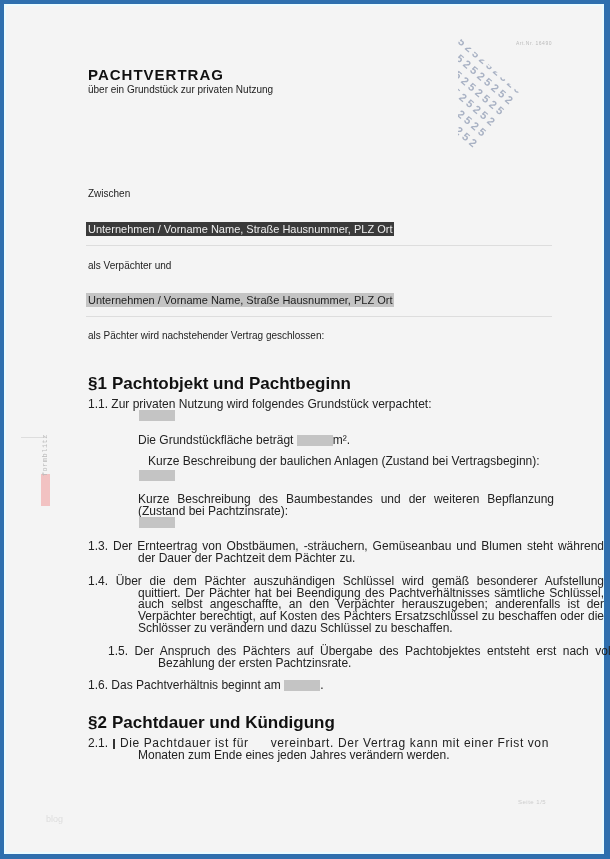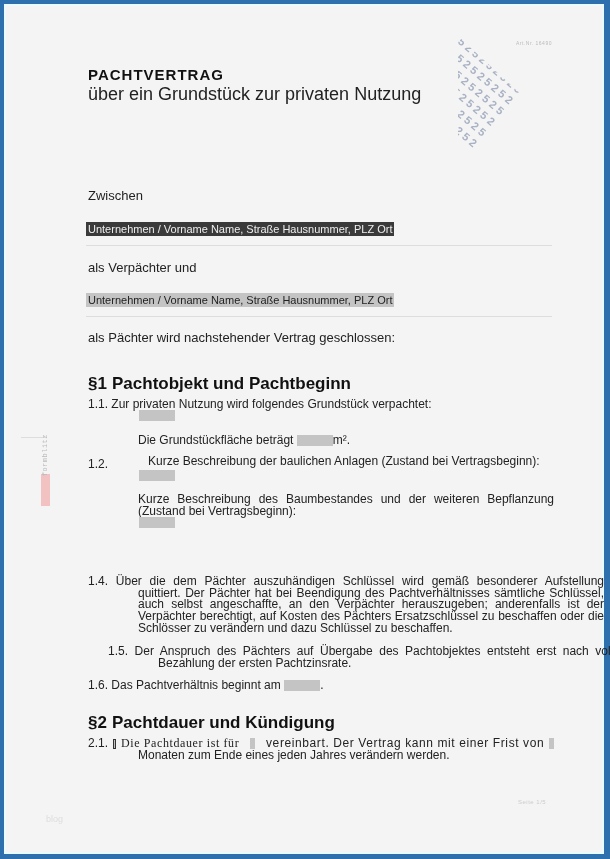--- a/index.html
+++ b/index.html
@@ -11,24 +11,24 @@
     position: relative;
   }
   .page {
     position: absolute; left: 4px; top: 4px; width: 600px; height: 850px;
     background: #f4f4f4;
     border: 2px solid #e9fbff;
     box-sizing: border-box;
   }
   .abs { position: absolute; }
   .title { left: 82px; top: 60px; font-size: 15px; font-weight: bold; letter-spacing: 1px; color: #111; }
-  .subtitle { left: 82px; top: 78px; font-size: 18px; color: #222; }
+  .subtitle { left: 82px; top: 78px; font-size: 10px; color: #222; }
   .artnr { left: 510px; top: 34px; font-size: 5px; color: #bbb; letter-spacing: .5px; }
   .deco { left: 452px; top: 30px; width: 140px; height: 130px; }
-  .small { font-size: 13px; color: #222; }
+  .small { font-size: 10px; color: #222; }
   .party { left: 80px; width: 468px; font-size: 11px; }
   .party .fill { display: inline-block; padding: 1px 2px 1px 2px; }
   .party.dark .fill { background: #3a3a3a; color: #eee; }
   .party.light .fill { background: #c4c4c4; color: #222; }
   .party .rule { height: 1px; background: #ddd; margin-top: 9px; width: 466px; }
   .section { left: 82px; font-size: 17px; font-weight: bold; color: #111; }
   .section .num { display: inline-block; width: 24px; }
   .para { left: 82px; width: 466px; font-size: 12px; line-height: 11.7px; color: #222; text-align: justify; }
   .hang { padding-left: 50px; text-indent: -50px; }
   .box { display: inline-block; background: #c4c4c4; vertical-align: middle; }
@@ -92,46 +92,46 @@
   </div>
 
   <div class="abs para" style="top:393px;">1.1.  Zur privaten Nutzung wird folgendes Grundstück verpachtet:</div>
   <div class="abs box" style="left:133px; top:404px; width:36px; height:11px;"></div>
 
   <div class="abs para" style="left:132px; top:429px; width:300px;">
     <span>Die Grundstückfläche beträgt</span>
     <span class="box" style="width:36px; height:11px;"></span><span>m².</span>
   </div>
 
-  <div class="abs para" style="top:453px;">1.2.</div>
   <div class="abs para" style="left:132px; top:450px; width:416px;padding-left:10px;">Kurze Beschreibung der baulichen Anlagen (Zustand bei Vertragsbeginn):</div>
   <div class="abs box" style="left:133px; top:464px; width:36px; height:11px;"></div>
 
-  <div class="abs para" style="left:132px; top:488px; width:416px;">Kurze Beschreibung des Baumbestandes und der weiteren Bepflanzung (Zustand bei Vertragsbeginn):</div>
+  <div class="abs para" style="left:132px; top:488px; width:416px;">Kurze Beschreibung des Baumbestandes und der weiteren Bepflanzung (Zustand bei Pachtzinsrate):</div>
   <div class="abs box" style="left:133px; top:511px; width:36px; height:11px;"></div>
 
+  <div class="abs para hang" style="top:535px;">1.3. Der Ernteertrag von Obstbäumen, -sträuchern, Gemüseanbau und Blumen steht während der Dauer der Pachtzeit dem Pächter zu.</div>
 
   <div class="abs para hang" style="top:570px;">1.4. Über die dem Pächter auszuhändigen Schlüssel wird gemäß besonderer Aufstellung quittiert. Der Pächter hat bei Beendigung des Pachtverhältnisses sämtliche Schlüssel, auch selbst angeschaffte, an den Verpächter herauszugeben; anderenfalls ist der Verpächter berechtigt, auf Kosten des Pächters Ersatzschlüssel zu beschaffen oder die Schlösser zu verändern und dazu Schlüssel zu beschaffen.</div>
 
   <div class="abs para hang" style="top:640px;margin-left:20px;">1.5. Der Anspruch des Pächters auf Übergabe des Pachtobjektes entsteht erst nach voller Bezahlung der ersten Pachtzinsrate.</div>
 
   <div class="abs para" style="top:674px;">
     <span>1.6. Das Pachtverhältnis beginnt am</span>
     <span class="box" style="width:36px; height:11px;"></span><span>.</span>
   </div>
 
   <div class="abs section" style="top:707px;">
     <span class="num">§2</span><span>Pachtdauer und Kündigung</span>
   </div>
 
   <div class="abs para" style="top:732px;">
     <div style="display:flex; align-items:center; gap:5px; white-space:nowrap;">
       <span>2.1.</span>
       <span class="cb"></span>
-      <span style="letter-spacing:.6px;font-family:Liberation Serif, serif;">Die Pachtdauer ist für</span>
+      <span style="letter-spacing:.6px;">Die Pachtdauer ist für</span>
       <span class="box" style="width:36px; height:11px; margin:0 6px;"></span>
       <span style="letter-spacing:.6px;">vereinbart. Der Vertrag kann mit einer Frist von</span>
       <span class="box" style="width:36px; height:11px; margin-left:auto;"></span>
     </div>
     <div style="padding-left:50px;">Monaten zum Ende eines jeden Jahres verändern werden.</div>
   </div>
 
   <div class="abs sidebrand">
     <div class="line"></div>
     <div class="red"></div>

